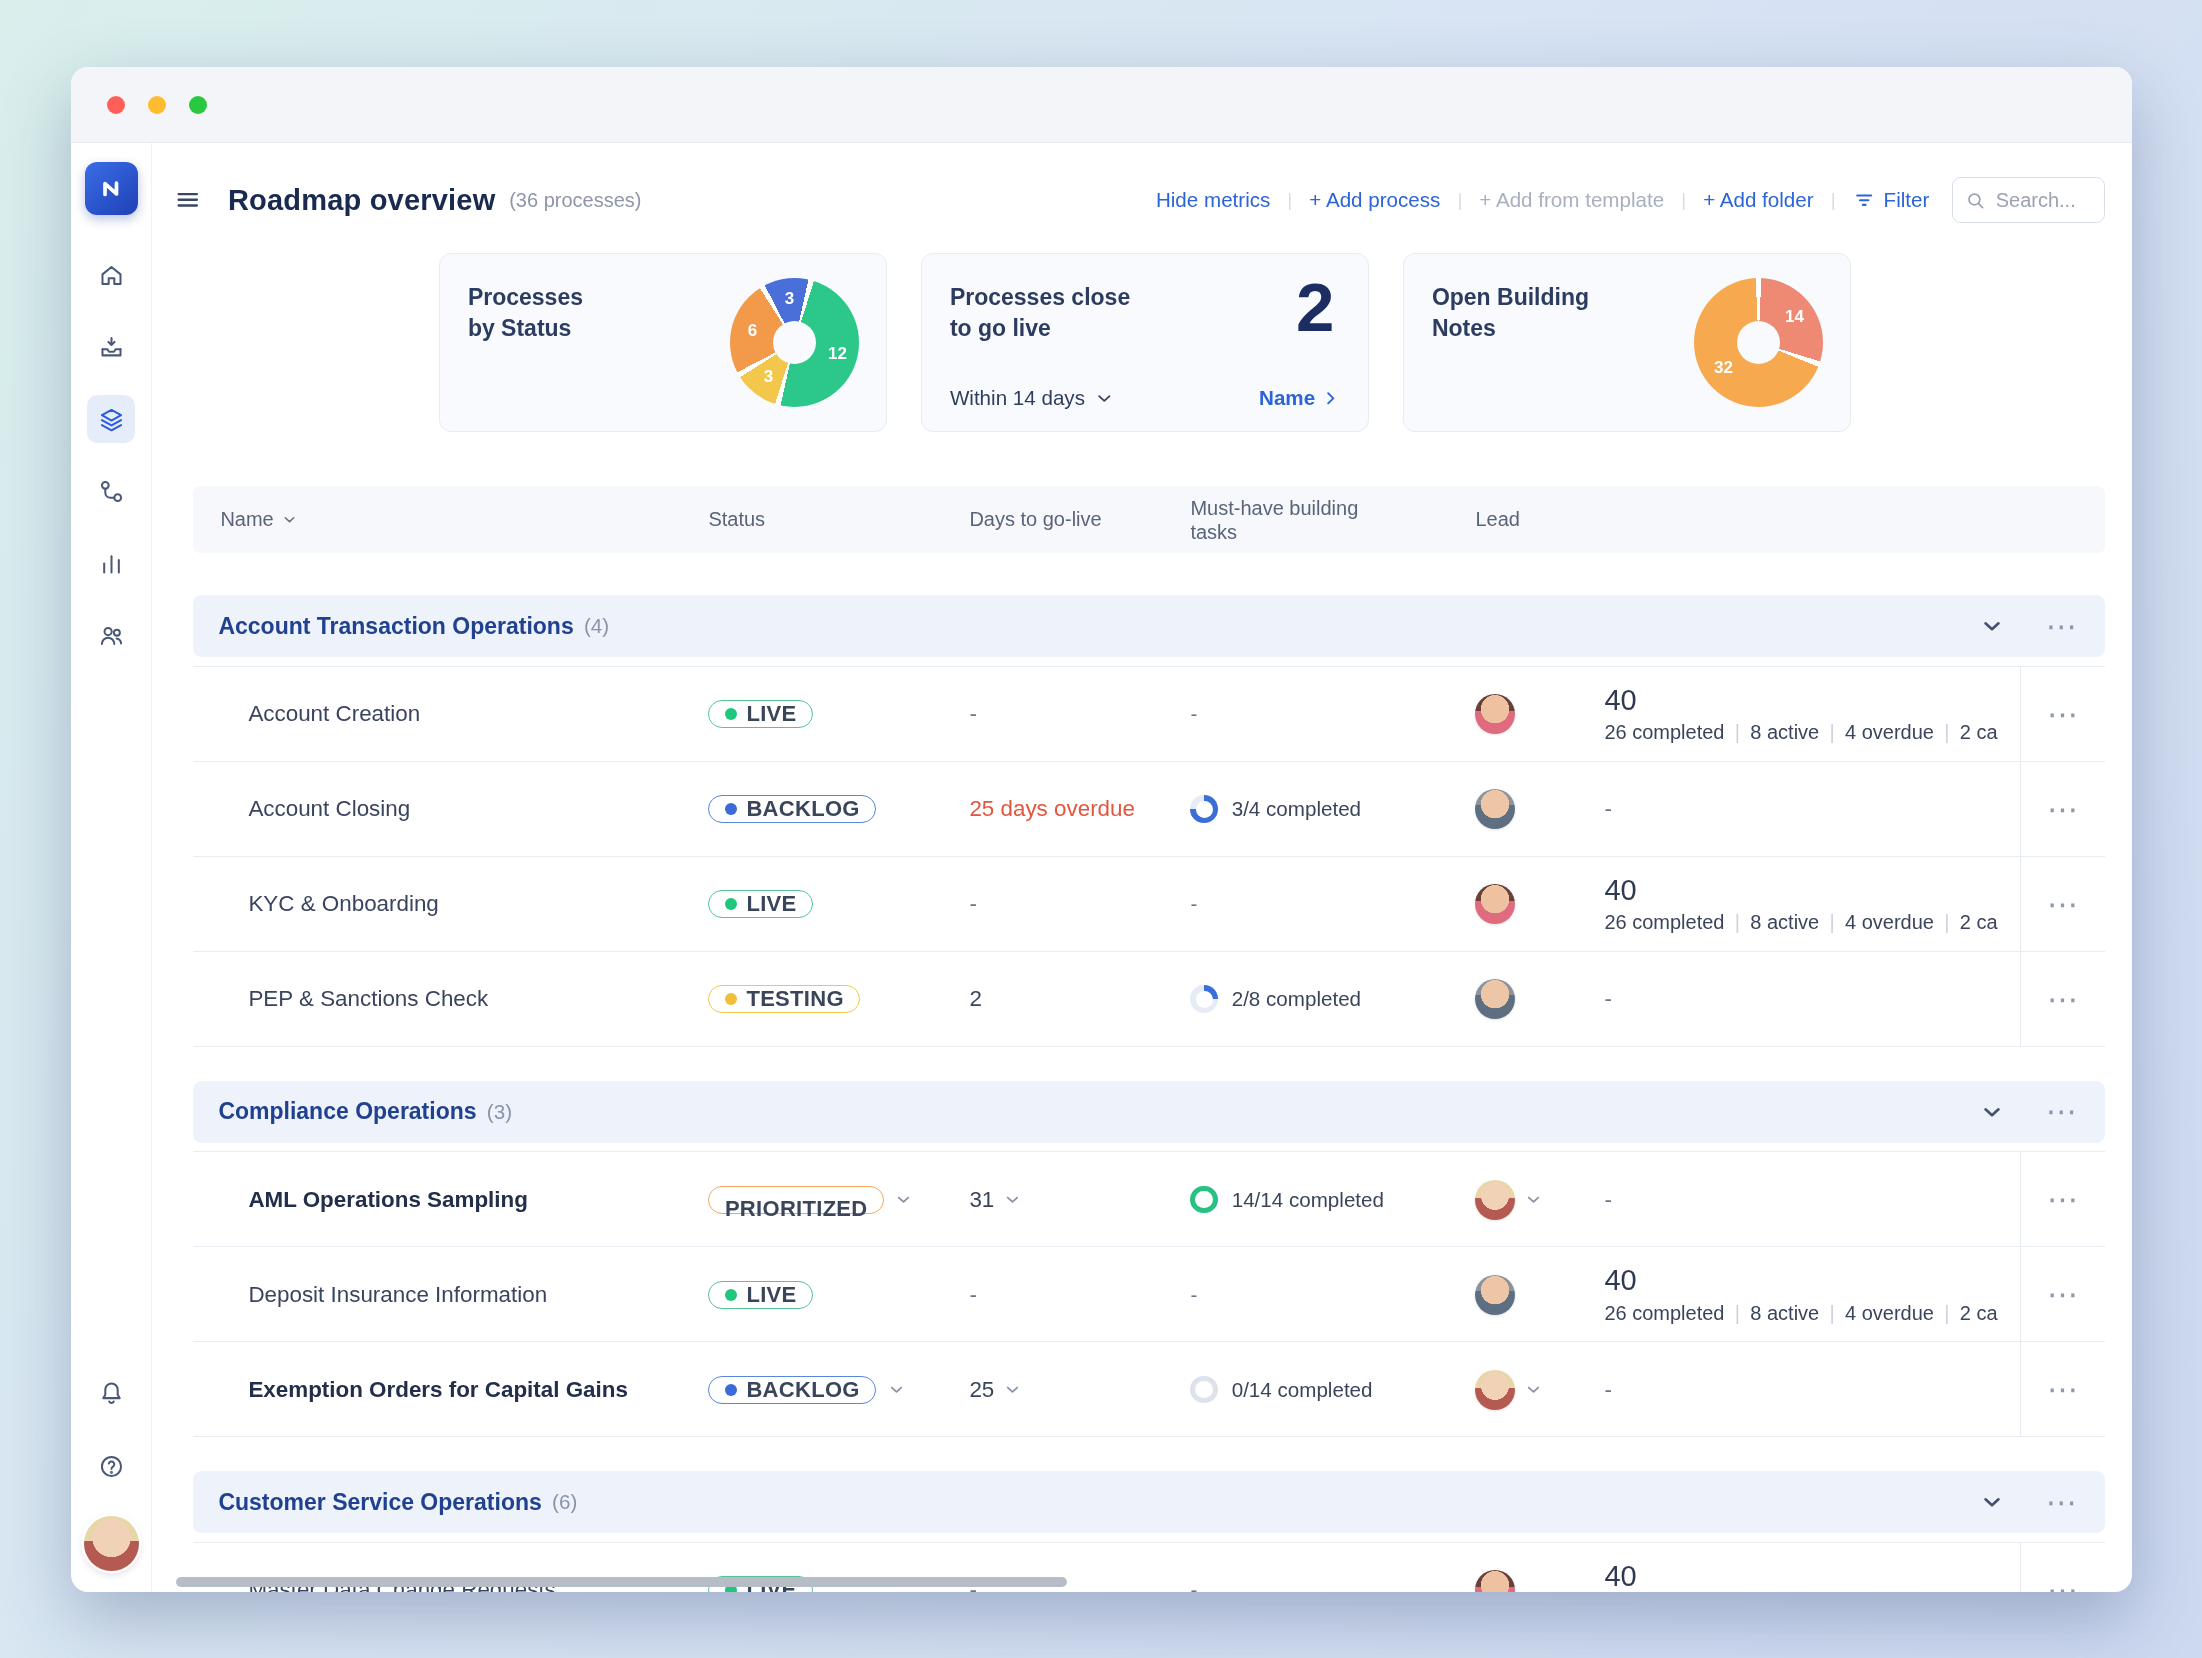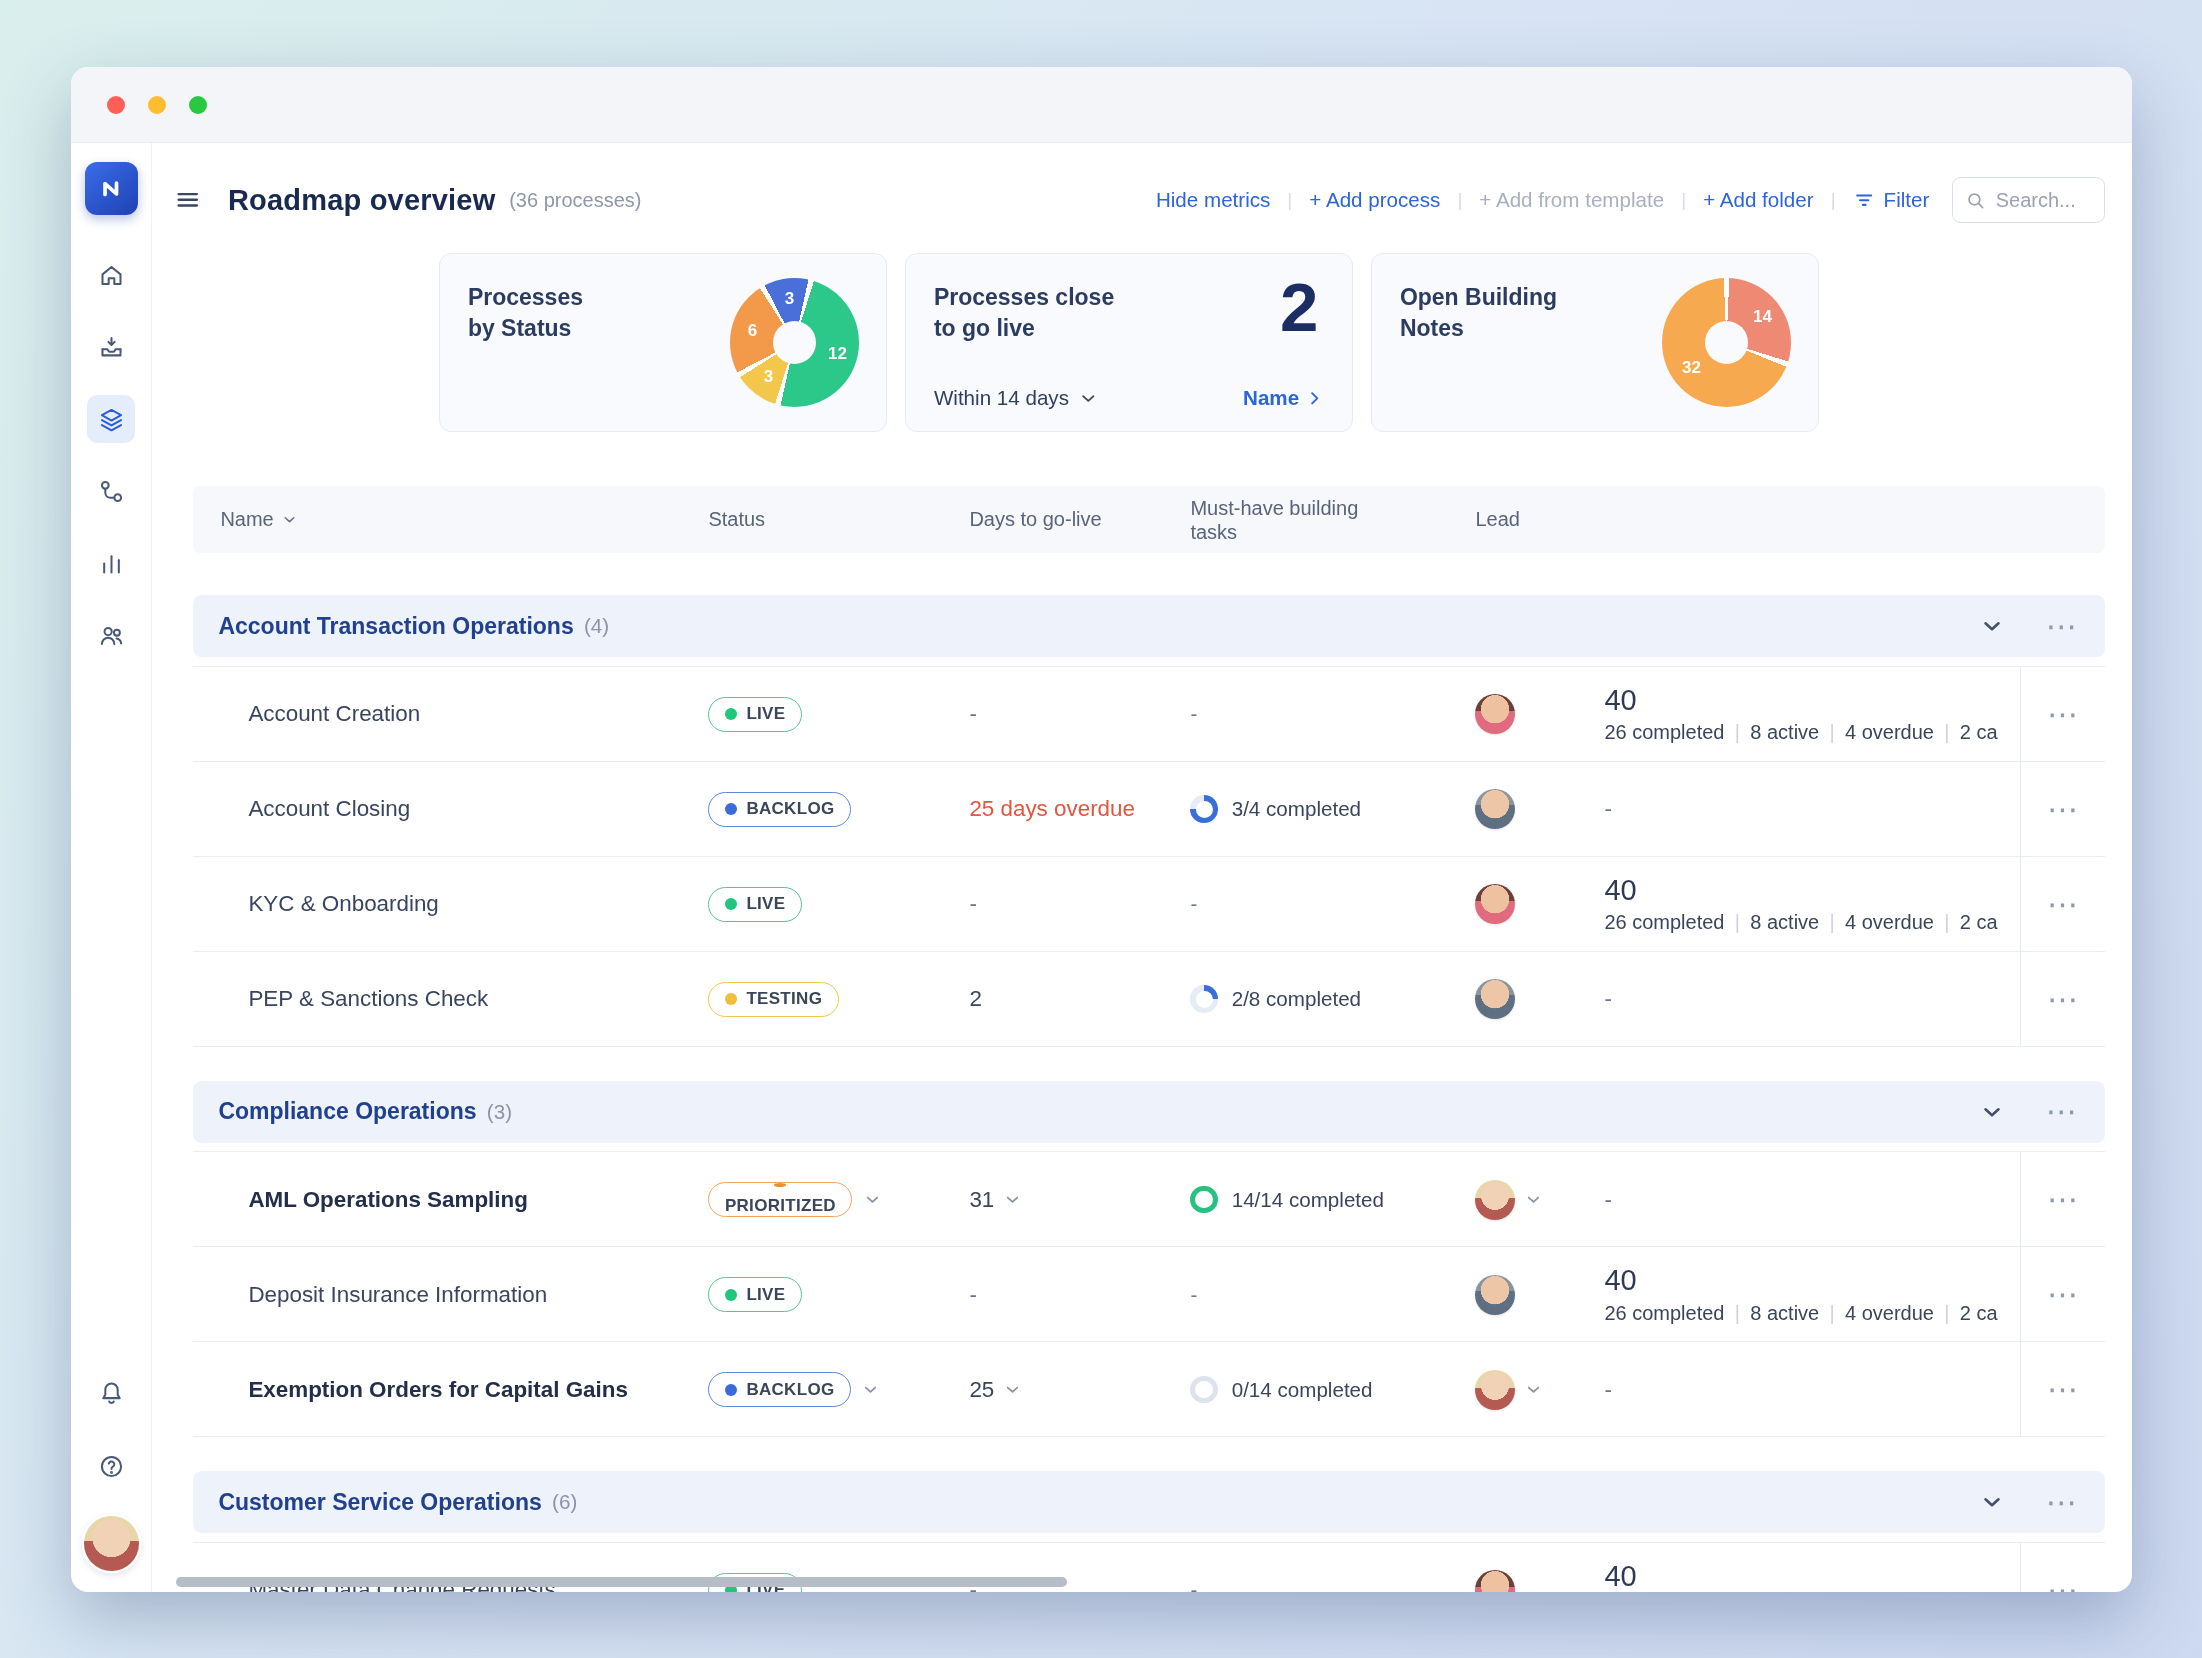--- a/index.html
+++ b/index.html
@@ -48,21 +48,21 @@
   .hsep { color:#d7dce5; font-size:19px; }
   .filter-btn { display:flex; align-items:center; gap:8.6px; color:#2c64d9; cursor:pointer; }
   .filter-btn svg { width:22.4px; height:22.4px; stroke:#2c64d9; fill:none; stroke-width:2.2; stroke-linecap:round; }
   .search-box { width:153px; height:46px; border:1.3px solid #d8dee8; border-radius:8.6px; background:#fff;
                 display:flex; align-items:center; gap:8.6px; padding:0 12px; margin-left:5.2px; }
   .search-box svg { width:20.6px; height:20.6px; stroke:#9aa2b2; fill:none; stroke-width:2; stroke-linecap:round; flex:0 0 auto; }
   .search-box input { border:none; outline:none; width:95px; font-size:20px; color:#6b7589;
                       font-family:"Liberation Sans", sans-serif; background:transparent; }
   .search-box input::placeholder { color:#9aa2b2; }
   
-  .cards-row { display:flex; gap:18px; margin:29px 0 0 265px; }
+  .cards-row { display:flex; gap:34px; margin:29px 0 0 265px; }
   .card { width:448px; height:179px; background:#f8fafd; border:0.9px solid #e6ebf4; border-radius:12px;
           position:relative; padding:27.5px 27.5px; }
   .card-title { font-size:23px; font-weight:700; color:#2c3c60; line-height:1.38; display:flex; flex-direction:column; }
   .donut { position:absolute; right:27px; top:24px; width:129px; height:129px; border-radius:50%; }
   .donut .hole { position:absolute; inset:43px; border-radius:50%; background:#f8fafd; }
   .donut-label { position:absolute; transform:translate(-50%,-50%); color:#fff; font-size:17px; font-weight:700; }
   .big-number { position:absolute; top:13.8px; right:34px; font-size:69px; font-weight:700; color:#1b2d63; }
   .card-foot { position:absolute; left:27.5px; right:27.5px; bottom:20.6px; display:flex; justify-content:space-between; align-items:center; font-size:20.6px; }
   .range-label { display:flex; align-items:center; gap:8.6px; color:#2f3e5e; cursor:pointer; }
   .view-link { display:flex; align-items:center; gap:5.2px; color:#2c64d9; font-weight:700; cursor:pointer; }
@@ -87,22 +87,22 @@
   .group-name { font-size:23px; font-weight:700; color:#20418f; }
   .group-count { font-size:20.6px; color:#8a93a8; margin-left:10.3px; }
   .group-right { margin-left:auto; display:flex; align-items:center; gap:41px; }
   .gchev { width:26px; height:26px; stroke:#45516c; fill:none; stroke-width:2.4; stroke-linecap:round; stroke-linejoin:round; cursor:pointer; }
   .dots { font-size:31px; color:#8e99ad; line-height:1; letter-spacing:1.7px; cursor:pointer; user-select:none; }
   .rows { border-top:0.9px solid #e9edf3; }
   .row { height:95px; background:#fff; border-bottom:0.9px solid #e9edf3; font-size:22.4px; color:#39445f; }
   .row.em .c-name { font-weight:700; color:#222e4a; }
   .c-name { padding-left:55px; white-space:nowrap; overflow:hidden; text-overflow:ellipsis; }
   .c-status { display:flex; align-items:center; gap:10.3px; }
-  .badge { display:inline-flex; align-items:center; gap:9.5px; height:35px; padding:0 15.5px; border-radius:19px;
-           border:1.7px solid; background:#fff; font-size:17px; font-weight:700; letter-spacing:0.3px; color:#3a4559; white-space:nowrap; }
+  .badge { display:inline-flex; align-items:center; gap:9.5px; height:28px; padding:0 15.5px; border-radius:19px;
+           border:1.7px solid; background:#fff; font-size:22px; font-weight:700; letter-spacing:0.3px; color:#3a4559; white-space:nowrap; }
   .badge .dot { width:12px; height:12px; border-radius:50%; }
   .v-live { border-color:#53c792; } .v-live .dot { background:#1fc77d; }
   .v-backlog { border-color:#5b86e0; } .v-backlog .dot { background:#3a6bd8; }
   .v-testing { border-color:#ecc94b; } .v-testing .dot { background:#f0be39; }
   .v-prioritized { border-color:#f2a75c;flex-direction:column; } .v-prioritized .dot { background:#f08c2e; }
   .chev-sm { width:19px; height:19px; stroke:#8892a6; fill:none; stroke-width:2.2; stroke-linecap:round; stroke-linejoin:round; flex:0 0 auto; }
   .c-days { display:flex; align-items:center; gap:8.6px; color:#3a455c; }
   .overdue { color:#e2553f; }
   .muted-dash { color:#6b7589; }
   .c-tasks { display:flex; align-items:center; gap:13.8px; font-size:20.6px; color:#3a455c; }

